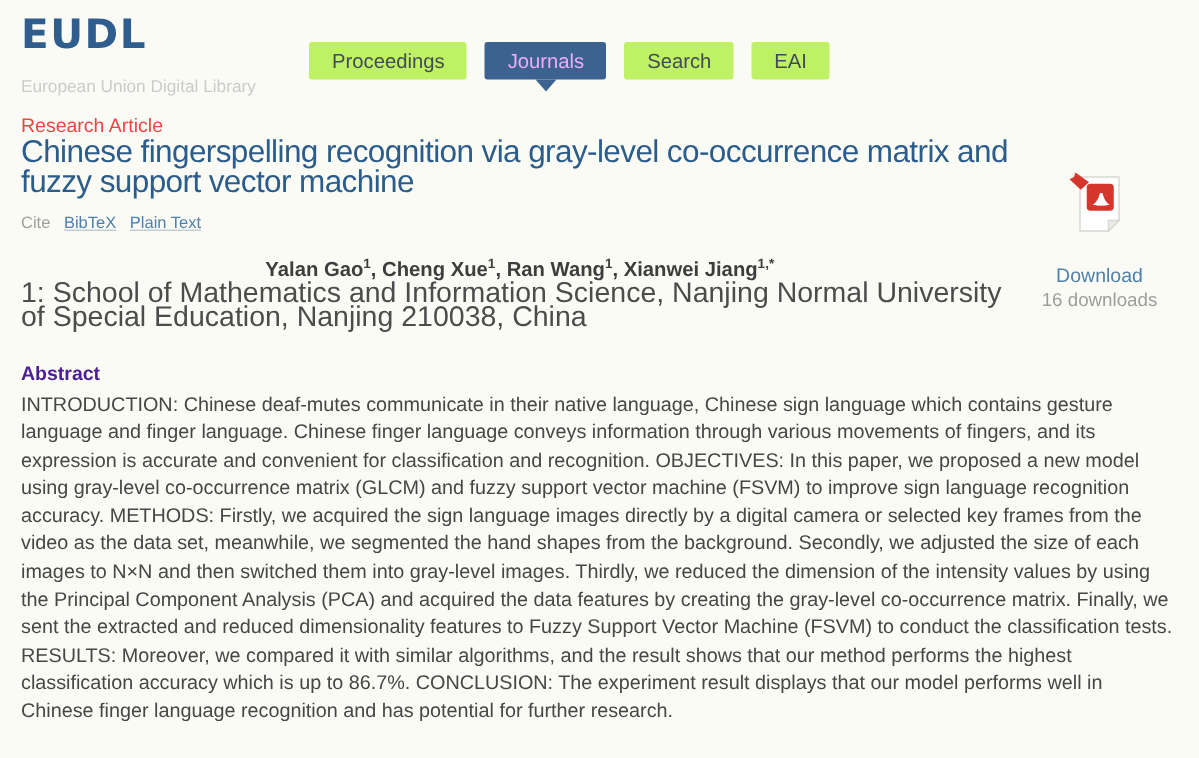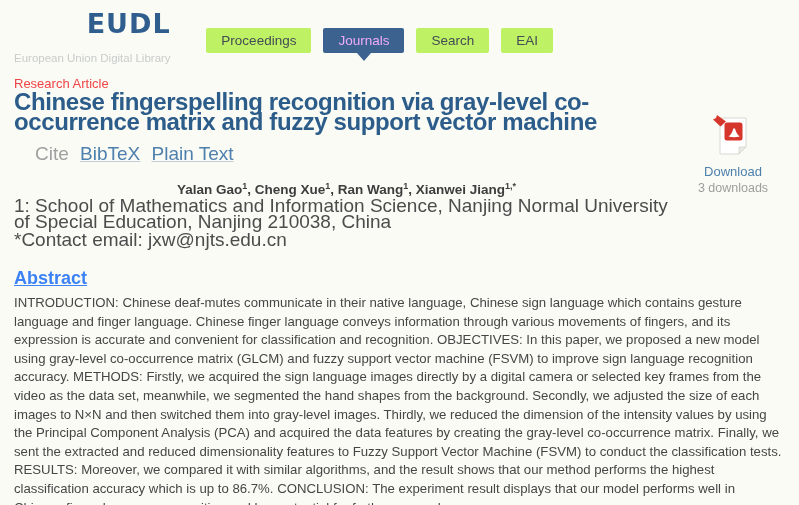--- a/index.html
+++ b/index.html
@@ -21,21 +21,20 @@
     align-items: flex-start;
     padding: 10px 246px 0 14px;
   }
   .logo {
     font-family: "DejaVu Sans", sans-serif;
     font-weight: 800;
     font-size: 27px;
     line-height: 28px;
     letter-spacing: 1px;
     color: #2f5e8e;
-    text-align: right;
   }
   .tagline {
     font-size: 11.5px;
     color: #c9cccb;
     margin-top: 14px;
   }
   .tabs {
     display: flex;
     gap: 12px;
     margin-top: 18px;
@@ -83,31 +82,30 @@
 
   
   .article-head { padding: 0 120px 0 14px; }
   .type-label {
     margin-top: 12px;
     font-size: 13px;
     color: #ef4444;
   }
   .title {
     margin-top: 1px;
-    font-size: 24px;
-    font-weight: bold;
+    font-size: 21px;
+    font-weight: normal;
     letter-spacing: -0.4px;
     color: #2b5c8a;
     line-height: 20px;
   }
   .cite-row {
     margin-top: 11px;
-    font-size: 19px;
+    font-size: 11px;
     color: #a0a0a0;
-    margin-left: 21px;
   }
   .cite-row a {
     color: #4d80ad;
     text-decoration: underline;
     text-decoration-color: #c3cdd6;
     margin-left: 6px;
     cursor: pointer;
   }
   .authors {
     margin-top: 15px;
@@ -128,39 +126,38 @@
   .download-box {
     position: absolute;
     top: 114px;
     right: 14px;
     width: 104px;
     text-align: center;
   }
   .download-box .pdf { display: inline-block; cursor: pointer; }
   .download-link {
     display: block;
-    margin-top: 4px;
+    margin-top: 15px;
     font-size: 13px;
     color: #4d80ad;
     text-decoration: none;
     cursor: pointer;
   }
   .download-count {
     margin-top: 2px;
     font-size: 12.5px;
     color: #9d9d9d;
   }
 
   
   .abstract { padding: 0 14px; margin-top: 20px; }
   .abstract h2 {
-    font-size: 18px;
+    font-size: 13px;
     font-weight: bold;
-    color: #3b82f6;
-    text-decoration: underline;
+    color: #4c1d95;
   }
   .abstract p {
     margin-top: 5px;
     font-size: 13.2px;
     line-height: 18.6px;
     color: #464646;
     width: 770px;
   }
 </style>
 </head>
@@ -187,35 +184,34 @@
     <h1 class="title">Chinese fingerspelling recognition via gray-level co-occurrence matrix and fuzzy support vector machine</h1>
     <div class="cite-row">
       <span>Cite</span>
       <a>BibTeX</a>
       <a>Plain Text</a>
     </div>
     <p class="authors">
       <span><span>Yalan Gao</span><sup>1</sup><span>, </span></span><span><span>Cheng Xue</span><sup>1</sup><span>, </span></span><span><span>Ran Wang</span><sup>1</sup><span>, </span></span><span><span>Xianwei Jiang</span><sup>1,*</sup><span></span></span>
     </p>
     <div class="affiliation">1: School of Mathematics and Information Science, Nanjing Normal University of Special Education, Nanjing 210038, China</div>
-    <div class="contact">*Contact email: jxw@njts.edu.cn</div>
   </div>
 
   <div class="download-box">
     <span class="pdf">
       <svg width="44" height="42" viewBox="0 0 44 42">
         <path d="M9 4 h26 v29 l-7 7 H9 z" fill="#ffffff" stroke="#d8d8d2" stroke-width="1"></path>
         <path d="M35 33 l-7 7 v-7 z" fill="#eceae6" stroke="#d8d8d2" stroke-width="1"></path>
         <path d="M6 1 l9 6.5 -5.5 5 -7.5-7 3-1.5 z" fill="#d6352b"></path>
         <rect x="13.5" y="8.5" width="18" height="18" rx="2.5" fill="#d6352b"></rect>
         <path d="M17.5 22.5 c2.6-1.6 4.1-4.7 4.8-7.9 h1.7 c0.7 3.2 2.2 6.3 4.8 7.9 c-3.7 0.9-7.6 0.9-11.3 0 z" fill="#ffffff"></path>
       </svg>
     </span>
     <a class="download-link">Download</a>
-    <div class="download-count">3 downloads</div>
+    <div class="download-count">16 downloads</div>
   </div>
 
   <div class="abstract">
     <h2>Abstract</h2>
     <p>INTRODUCTION: Chinese deaf-mutes communicate in their native language, Chinese sign language which contains gesture language and finger language. Chinese finger language conveys information through various movements of fingers, and its expression is accurate and convenient for classification and recognition. OBJECTIVES: In this paper, we proposed a new model using gray-level co-occurrence matrix (GLCM) and fuzzy support vector machine (FSVM) to improve sign language recognition accuracy. METHODS: Firstly, we acquired the sign language images directly by a digital camera or selected key frames from the video as the data set, meanwhile, we segmented the hand shapes from the background. Secondly, we adjusted the size of each images to N×N and then switched them into gray-level images. Thirdly, we reduced the dimension of the intensity values by using the Principal Component Analysis (PCA) and acquired the data features by creating the gray-level co-occurrence matrix. Finally, we sent the extracted and reduced dimensionality features to Fuzzy Support Vector Machine (FSVM) to conduct the classification tests. RESULTS: Moreover, we compared it with similar algorithms, and the result shows that our method performs the highest classification accuracy which is up to 86.7%. CONCLUSION: The experiment result displays that our model performs well in Chinese finger language recognition and has potential for further research.</p>
   </div>
 
 </div>
 
 </body></html>

